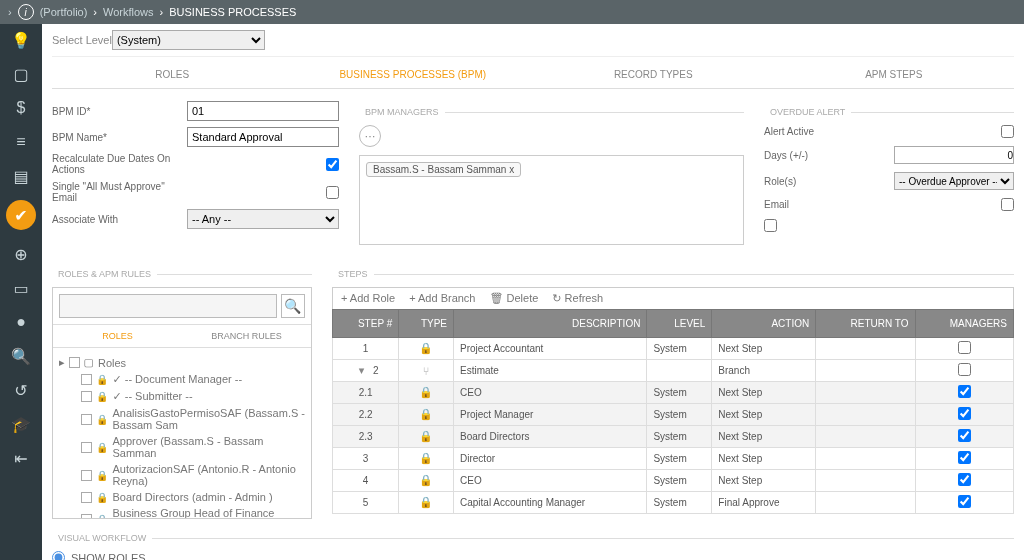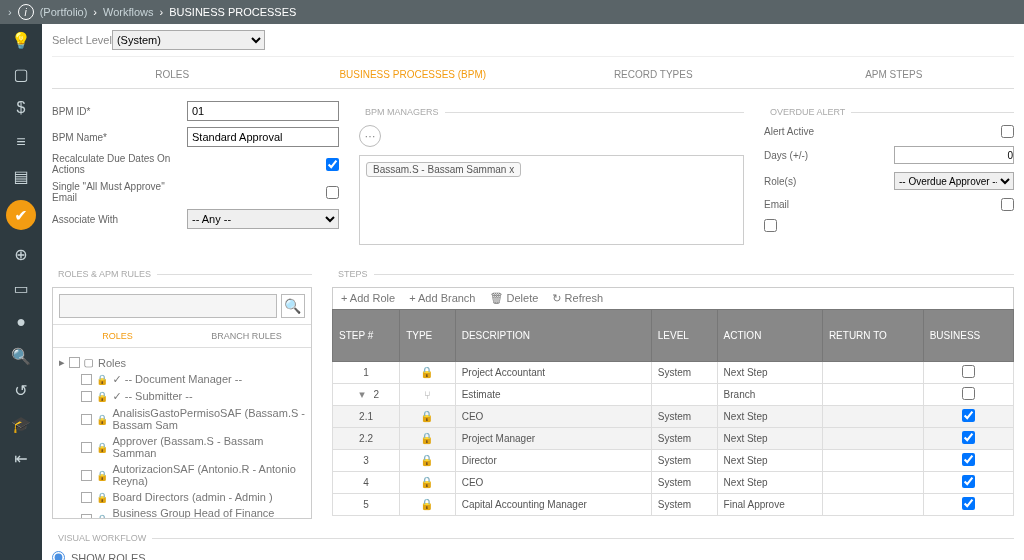--- a/index.html
+++ b/index.html
@@ -44,21 +44,21 @@
 .role-tab.active{color:#f39c12}
 .tree{padding:6px;max-height:170px;overflow:auto}
 .tree-item{display:flex;align-items:center;gap:4px;padding:2px 0;color:#777;font-size:10px}
 .tree-item .chk{width:11px;height:11px;border:1px solid #aaa;flex:0 0 11px}
 .tree-item.sub{padding-left:22px}
 .tree-item .lock{color:#999;font-size:10px}
 .steps-box{flex:1}
 .steps-tools{border:1px solid #ccc;border-bottom:none;padding:4px 8px;display:flex;gap:14px;color:#777;font-size:10px}
 .steps-tools span{cursor:pointer}
 table.steps{width:100%;border-collapse:collapse}
-table.steps th{background:#888;color:#fff;font-weight:normal;font-size:10px;padding:20px 6px;border:1px solid #777;text-align:left}
+table.steps th{background:#888;color:#fff;font-weight:normal;font-size:10px;padding:8px 6px;border:1px solid #777;text-align:right}
 table.steps td{border:1px solid #ddd;padding:3px 6px;font-size:10px;color:#555}
 .vw{margin-top:14px}
 .radio-row{display:flex;align-items:center;gap:6px;margin-bottom:4px;color:#666;font-size:10px}
 .radio-row input{accent-color:#4a90e2}
 .lock-ic{color:#aaa}
 .expand-ic{color:#888;cursor:pointer;padding:0 6px}
 .req{color:#666}
 </style>
 </head>
 <body>
@@ -236,21 +236,21 @@
         </div>
         <table class="steps">
           <thead>
                 <tr id="steps-head">
                   <th>STEP #</th>
                   <th>TYPE</th>
                   <th>DESCRIPTION</th>
                   <th>LEVEL</th>
                   <th>ACTION</th>
                   <th>RETURN TO</th>
-                  <th>BUSINESS</th>
+                  <th>MANAGERS</th>
                 </tr>
               </thead>
           <tbody id="steps-body">
                 <tr>
                   <td style="text-align:center">1</td>
                   <td style="text-align:center"><span class="lock-ic">🔒</span></td>
                   <td>Project Accountant</td>
                   <td>System</td>
                   <td>Next Step</td>
                   <td></td>
@@ -271,20 +271,29 @@
                   <td>CEO</td>
                   <td>System</td>
                   <td>Next Step</td>
                   <td></td>
                   <td style="text-align:center"><input type="checkbox" checked="" style=""></td>
                 </tr>
                 <tr style="background: rgb(243, 243, 243);">
                   <td style="text-align:center">2.2</td>
                   <td style="text-align:center"><span class="lock-ic">🔒</span></td>
                   <td>Project Manager</td>
+                  <td>System</td>
+                  <td>Next Step</td>
+                  <td></td>
+                  <td style="text-align:center"><input type="checkbox" checked="" style=""></td>
+                </tr>
+                <tr style="background: rgb(243, 243, 243);">
+                  <td style="text-align:center">2.3</td>
+                  <td style="text-align:center"><span class="lock-ic">🔒</span></td>
+                  <td>Board Directors</td>
                   <td>System</td>
                   <td>Next Step</td>
                   <td></td>
                   <td style="text-align:center"><input type="checkbox" checked="" style=""></td>
                 </tr>
                 <tr>
                   <td style="text-align:center">3</td>
                   <td style="text-align:center"><span class="lock-ic">🔒</span></td>
                   <td>Director</td>
                   <td>System</td>

